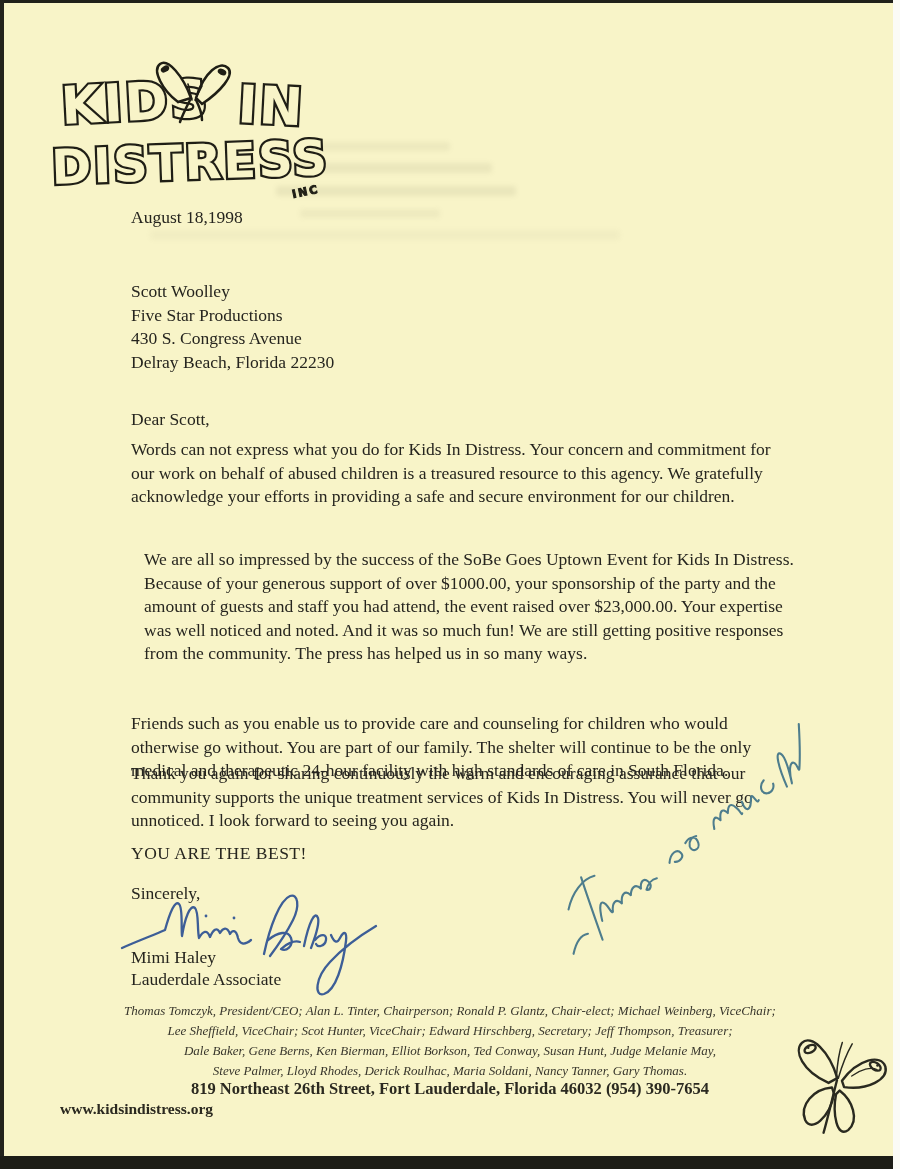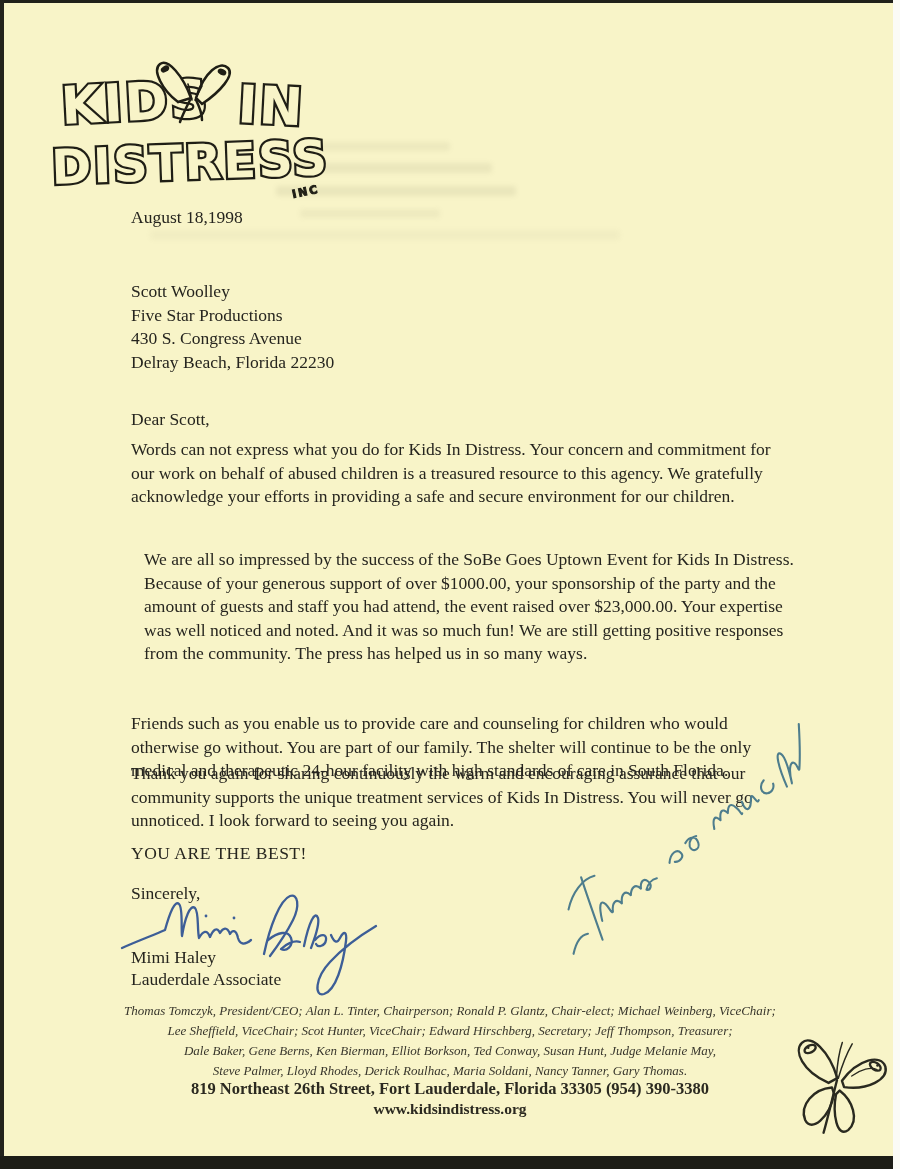--- a/index.html
+++ b/index.html
@@ -40,21 +40,21 @@
   .signature-svg{position:absolute;left:118px;top:888px;pointer-events:none;}
   .note-wrap{position:absolute;left:556px;top:748px;width:330px;height:210px;pointer-events:none;}
   .note-wrap svg{transform:rotate(-33deg);transform-origin:40% 70%;}
 
   
   .board{position:absolute;left:60px;width:780px;text-align:center;
          font-style:italic;font-size:13px;line-height:20px;color:#38362c;}
   .b1{top:1001px;} .b2{top:1021px;} .b3{top:1041px;} .b4{top:1061px;font-family:Liberation Serif, serif;}
   .addr{position:absolute;left:60px;top:1079px;width:780px;text-align:center;
         font-weight:bold;font-size:16.5px;color:#2b2920;}
-  .url{position:absolute;left:60px;top:1100px;width:780px;text-align:center;
+  .url{position:absolute;left:60px;top:1100px;width:780px;text-align:left;
        font-weight:bold;font-size:15.5px;color:#2b2920;}
 
   .butterfly-corner{position:absolute;left:783px;top:1030px;transform:rotate(8deg);}
 
   .visually-hidden{position:absolute;width:1px;height:1px;overflow:hidden;
     clip:rect(0 0 0 0);white-space:nowrap;}
 </style>
 </head>
 <body>
 
@@ -142,21 +142,21 @@
       <path d="M258,42 C251,44 248,52 254,55 C258,57 263,54 264,50"></path>
       <path d="M274,60 C278,36 284,22 287,30 C289,36 283,52 280,60 C284,48 290,40 293,44 C295,47 292,54 294,52 C300,44 310,28 318,14"></path>
     </svg>
   </div>
 
   <div class="board b1">Thomas Tomczyk, President/CEO; Alan L. Tinter, Chairperson; Ronald P. Glantz, Chair-elect; Michael Weinberg, ViceChair;</div>
   <div class="board b2">Lee Sheffield, ViceChair; Scot Hunter, ViceChair; Edward Hirschberg, Secretary; Jeff Thompson, Treasurer;</div>
   <div class="board b3">Dale Baker, Gene Berns, Ken Bierman, Elliot Borkson, Ted Conway, Susan Hunt, Judge Melanie May,</div>
   <div class="board b4">Steve Palmer, Lloyd Rhodes, Derick Roulhac, Maria Soldani, Nancy Tanner, Gary Thomas.</div>
 
-  <div class="addr">819 Northeast 26th Street, Fort Lauderdale, Florida  33305   (954) 390-3380</div>
+  <div class="addr">819 Northeast 26th Street, Fort Lauderdale, Florida  46032   (954) 390-7654</div>
   <div class="url">www.kidsindistress.org</div>
 
   <div class="butterfly-corner">
     <svg width="105" height="125" viewBox="0 0 105 125" fill="none" stroke="#2a2a20" stroke-width="2.4" stroke-linecap="round" stroke-linejoin="round">
       <path d="M52,48 C40,22 20,8 12,18 C5,27 16,46 44,54 Z"></path>
       <ellipse cx="21" cy="23" rx="6" ry="3.5" transform="rotate(-35 21 23)"></ellipse>
       <circle cx="19" cy="22" r="1.3" fill="#2a2a20" stroke="none"></circle>
       <path d="M48,58 C30,62 18,80 26,94 C34,106 50,88 51,64 Z"></path>
       <path d="M57,50 C70,26 92,18 98,30 C103,42 84,56 60,56 Z"></path>
       <ellipse cx="88" cy="31" rx="6" ry="3.5" transform="rotate(25 88 31)"></ellipse>

